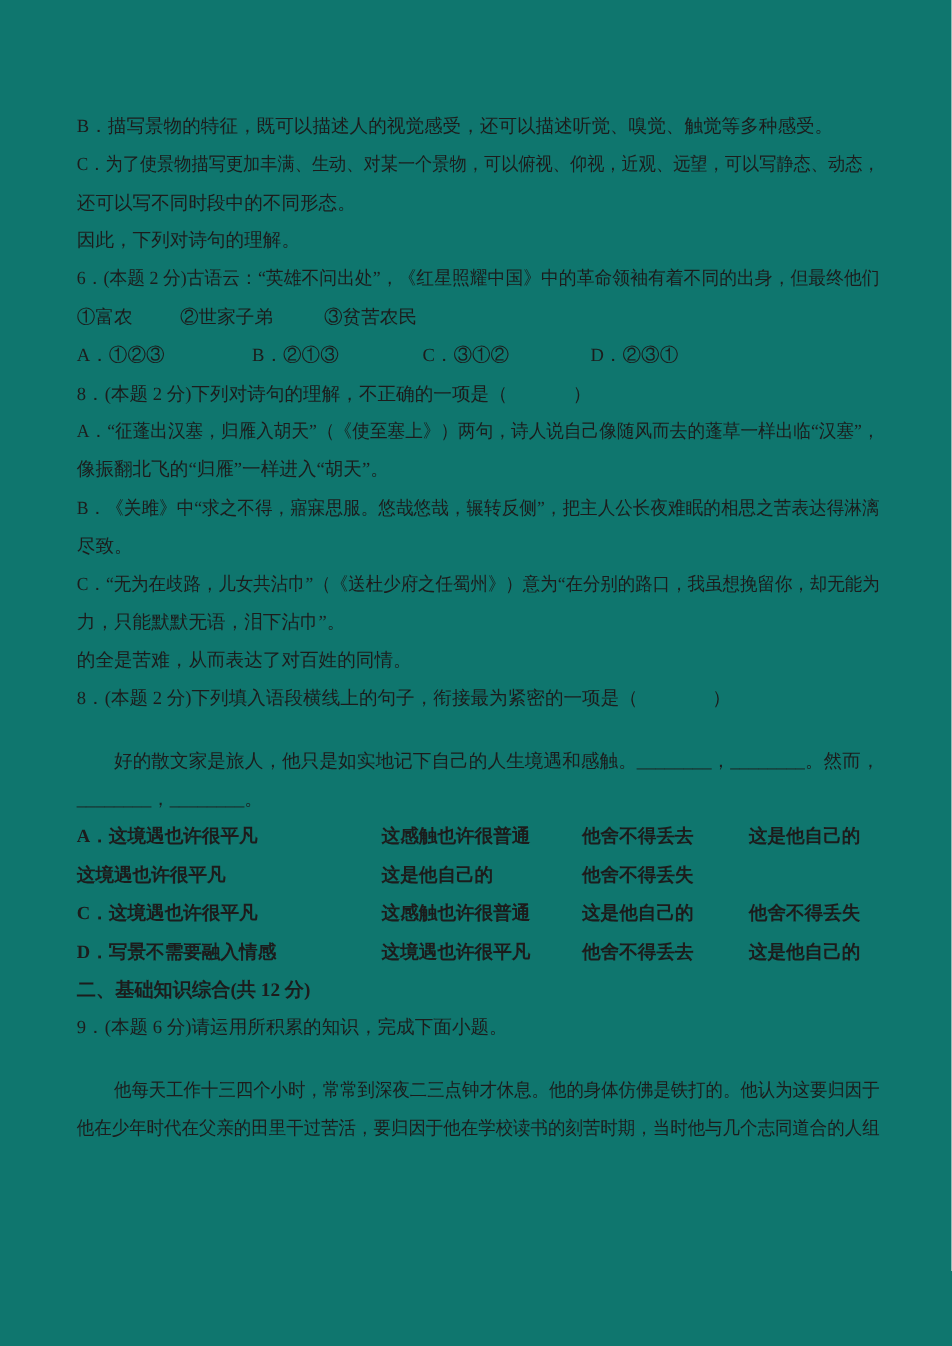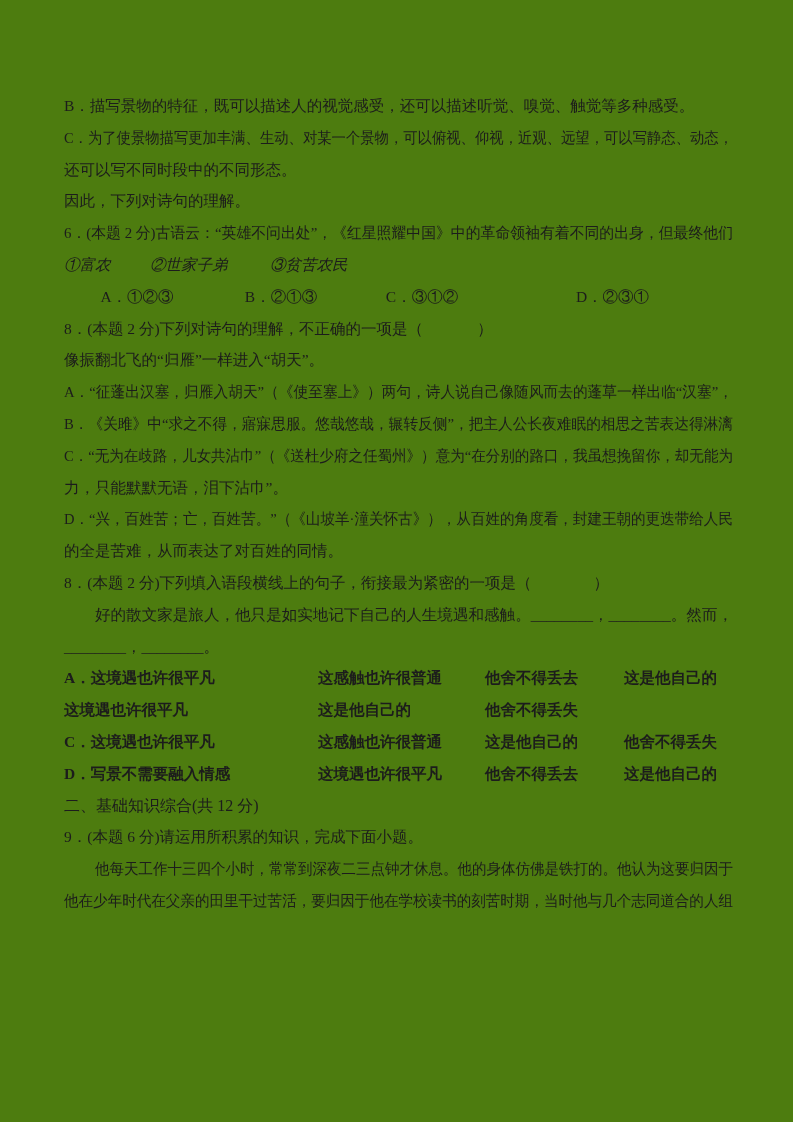--- a/index.html
+++ b/index.html
@@ -6,49 +6,47 @@
     margin: 0;
     padding: 0;
     background: #ffffff;
   }
   .page {
     position: relative;
     width: 793px;
     height: 1122px;
     box-sizing: border-box;
     padding: 90px 60px 0 64px;
-    background: #4d7c0f;
+    background: #0f766e;
     overflow: hidden;
     font-family: "Liberation Serif", "DejaVu Serif", serif;
     color: #1c1c1c;
   }
   .ln {
     height: 31.8px;
     line-height: 31.8px;
     font-size: 15.5px;
     white-space: pre;
     overflow: visible;
   }
   .ln > span {
     display: inline-block;
     white-space: pre;
     transform-origin: 0 50%;
     line-height: 31.8px;
   }
-  .ind { padding-left: 31px; }
-  .bold { font-weight: normal; font-size: 16px; }
+  .ind { padding-left: 31px; margin-top: 20px; }
+  .bold { font-weight: bold; font-size: 16px; }
   .grid3 {
     display: grid;
     grid-template-columns: 86px 120px 1fr;
-    font-style: italic;
   }
   .grid4a {
     display: grid;
     grid-template-columns: 146px 142px 140px 1fr;
-    text-align: center;
   }
   .grid4b {
     display: grid;
     grid-template-columns: 254px 167px 139px 1fr;
     font-weight: bold;
   }
   .cell { white-space: pre; }
 </style>
 </head>
 <body>
@@ -72,29 +70,29 @@
 
   <div class="ln grid4a">
     <div class="cell">A．①②③</div>
     <div class="cell">B．②①③</div>
     <div class="cell">C．③①②</div>
     <div class="cell">D．②③①</div>
   </div>
 
   <div class="ln">8．(本题 2 分)下列对诗句的理解，不正确的一项是（              ）</div>
 
+  <div class="ln fit"><span style="transform: scaleX(0.948642);">A．“征蓬出汉塞，归雁入胡天”（《使至塞上》）两句，诗人说自己像随风而去的蓬草一样出临“汉塞”，</span></div>
   <div class="ln">像振翻北飞的“归雁”一样进入“胡天”。</div>
-  <div class="ln fit"><span style="transform: scaleX(0.948642);">A．“征蓬出汉塞，归雁入胡天”（《使至塞上》）两句，诗人说自己像随风而去的蓬草一样出临“汉塞”，</span></div>
 
   <div class="ln fit"><span style="transform: scaleX(0.947445);">B．《关雎》中“求之不得，寤寐思服。悠哉悠哉，辗转反侧”，把主人公长夜难眠的相思之苦表达得淋漓</span></div>
+  <div class="ln">尽致。</div>
 
   <div class="ln fit"><span style="transform: scaleX(0.938309);">C．“无为在歧路，儿女共沾巾”（《送杜少府之任蜀州》）意为“在分别的路口，我虽想挽留你，却无能为</span></div>
   <div class="ln">力，只能默默无语，泪下沾巾”。</div>
 
-  <div class="ln fit"><span style="transform: scaleX(0.939442);">D．“兴，百姓苦；亡，百姓苦。”（《山坡羊·潼关怀古》），从百姓的角度看，封建王朝的更迭带给人民</span></div>
   <div class="ln">的全是苦难，从而表达了对百姓的同情。</div>
 
   <div class="ln">8．(本题 2 分)下列填入语段横线上的句子，衔接最为紧密的一项是（                ）</div>
 
   <div class="ln fit ind"><span style="transform: scaleX(1.00393);">好的散文家是旅人，他只是如实地记下自己的人生境遇和感触。________，________。然而，</span></div>
   <div class="ln">________，________。</div>
 
   <div class="ln grid4b">
     <div class="cell">A．这境遇也许很平凡</div>
     <div class="cell">这感触也许很普通</div>

